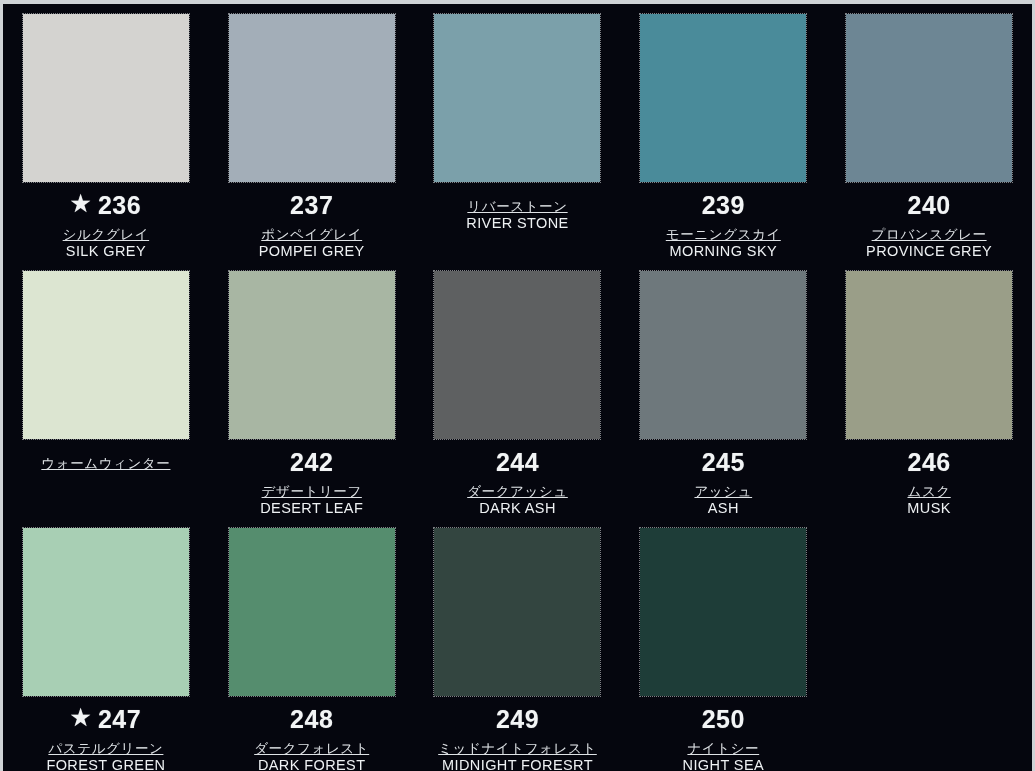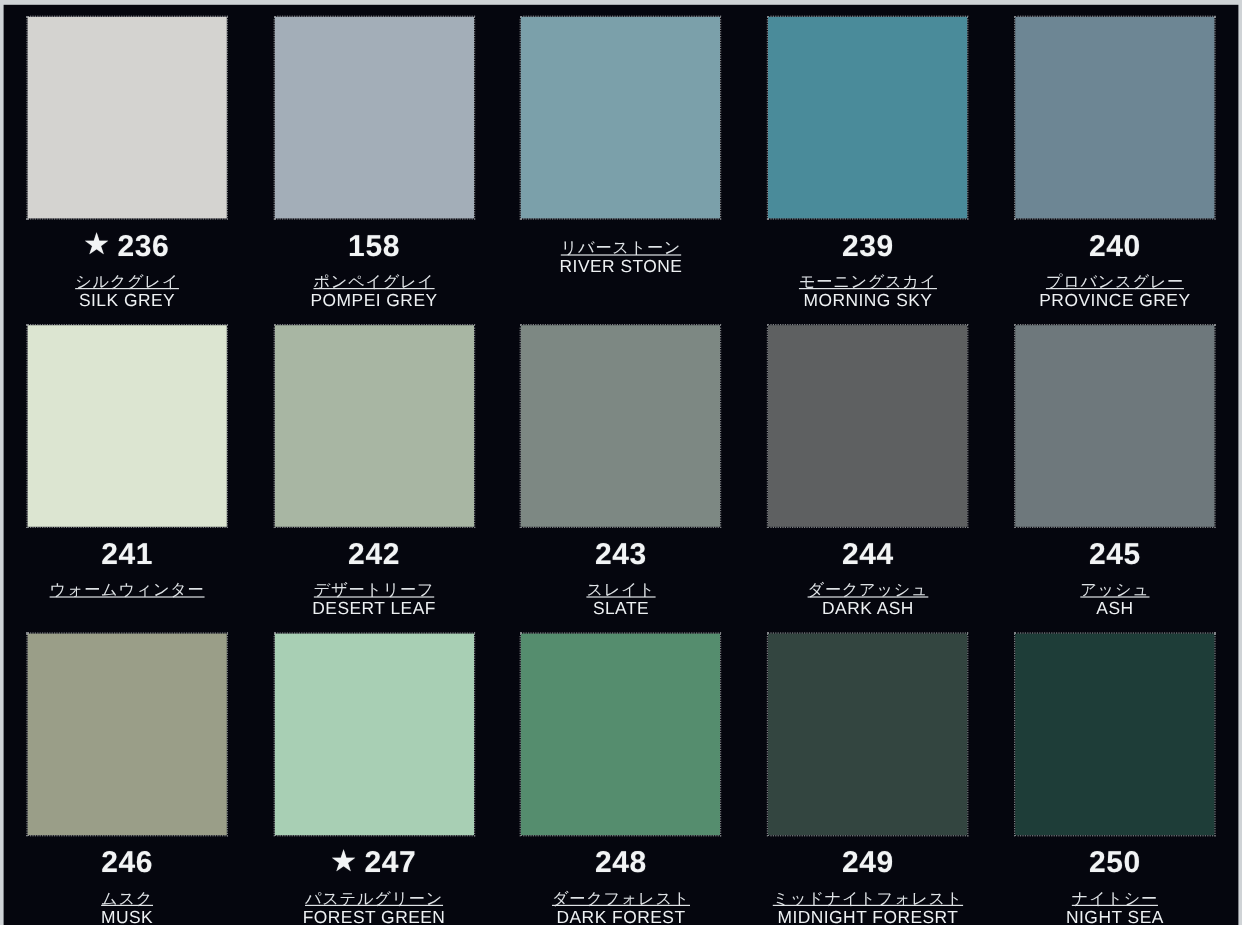--- a/index.html
+++ b/index.html
@@ -116,21 +116,21 @@
             <span>236</span>
           </div>
           <div class="swatch-name-jp">シルクグレイ</div>
           <div class="swatch-name-en">SILK GREY</div>
         </div>
       </div>
       <div class="swatch-cell">
         <div class="swatch-chip" style="background: rgb(163, 174, 184);"></div>
         <div class="swatch-caption">
           <div class="swatch-code">
-            <span>158</span>
+            <span>237</span>
           </div>
           <div class="swatch-name-jp">ポンペイグレイ</div>
           <div class="swatch-name-en">POMPEI GREY</div>
         </div>
       </div>
       <div class="swatch-cell">
         <div class="swatch-chip" style="background: rgb(123, 160, 170);"></div>
         <div class="swatch-caption">
           <div class="swatch-name-jp">リバーストーン</div>
           <div class="swatch-name-en">RIVER STONE</div>
@@ -152,47 +152,34 @@
           <div class="swatch-code">
             <span>240</span>
           </div>
           <div class="swatch-name-jp">プロバンスグレー</div>
           <div class="swatch-name-en">PROVINCE GREY</div>
         </div>
       </div>
       <div class="swatch-cell">
         <div class="swatch-chip" style="background: rgb(220, 229, 209);"></div>
         <div class="swatch-caption">
-          <div class="swatch-code">
-            <span>241</span>
-          </div>
           <div class="swatch-name-jp">ウォームウィンター</div>
         </div>
       </div>
       <div class="swatch-cell">
         <div class="swatch-chip" style="background: rgb(168, 182, 163);"></div>
         <div class="swatch-caption">
           <div class="swatch-code">
             <span>242</span>
           </div>
           <div class="swatch-name-jp">デザートリーフ</div>
           <div class="swatch-name-en">DESERT LEAF</div>
         </div>
       </div>
       <div class="swatch-cell">
-        <div class="swatch-chip" style="background: rgb(125, 136, 131);"></div>
-        <div class="swatch-caption">
-          <div class="swatch-code">
-            <span>243</span>
-          </div>
-          <div class="swatch-name-jp">スレイト</div>
-          <div class="swatch-name-en">SLATE</div>
-        </div>
-      </div>
-      <div class="swatch-cell">
         <div class="swatch-chip" style="background: rgb(94, 96, 97);"></div>
         <div class="swatch-caption">
           <div class="swatch-code">
             <span>244</span>
           </div>
           <div class="swatch-name-jp">ダークアッシュ</div>
           <div class="swatch-name-en">DARK ASH</div>
         </div>
       </div>
       <div class="swatch-cell">

